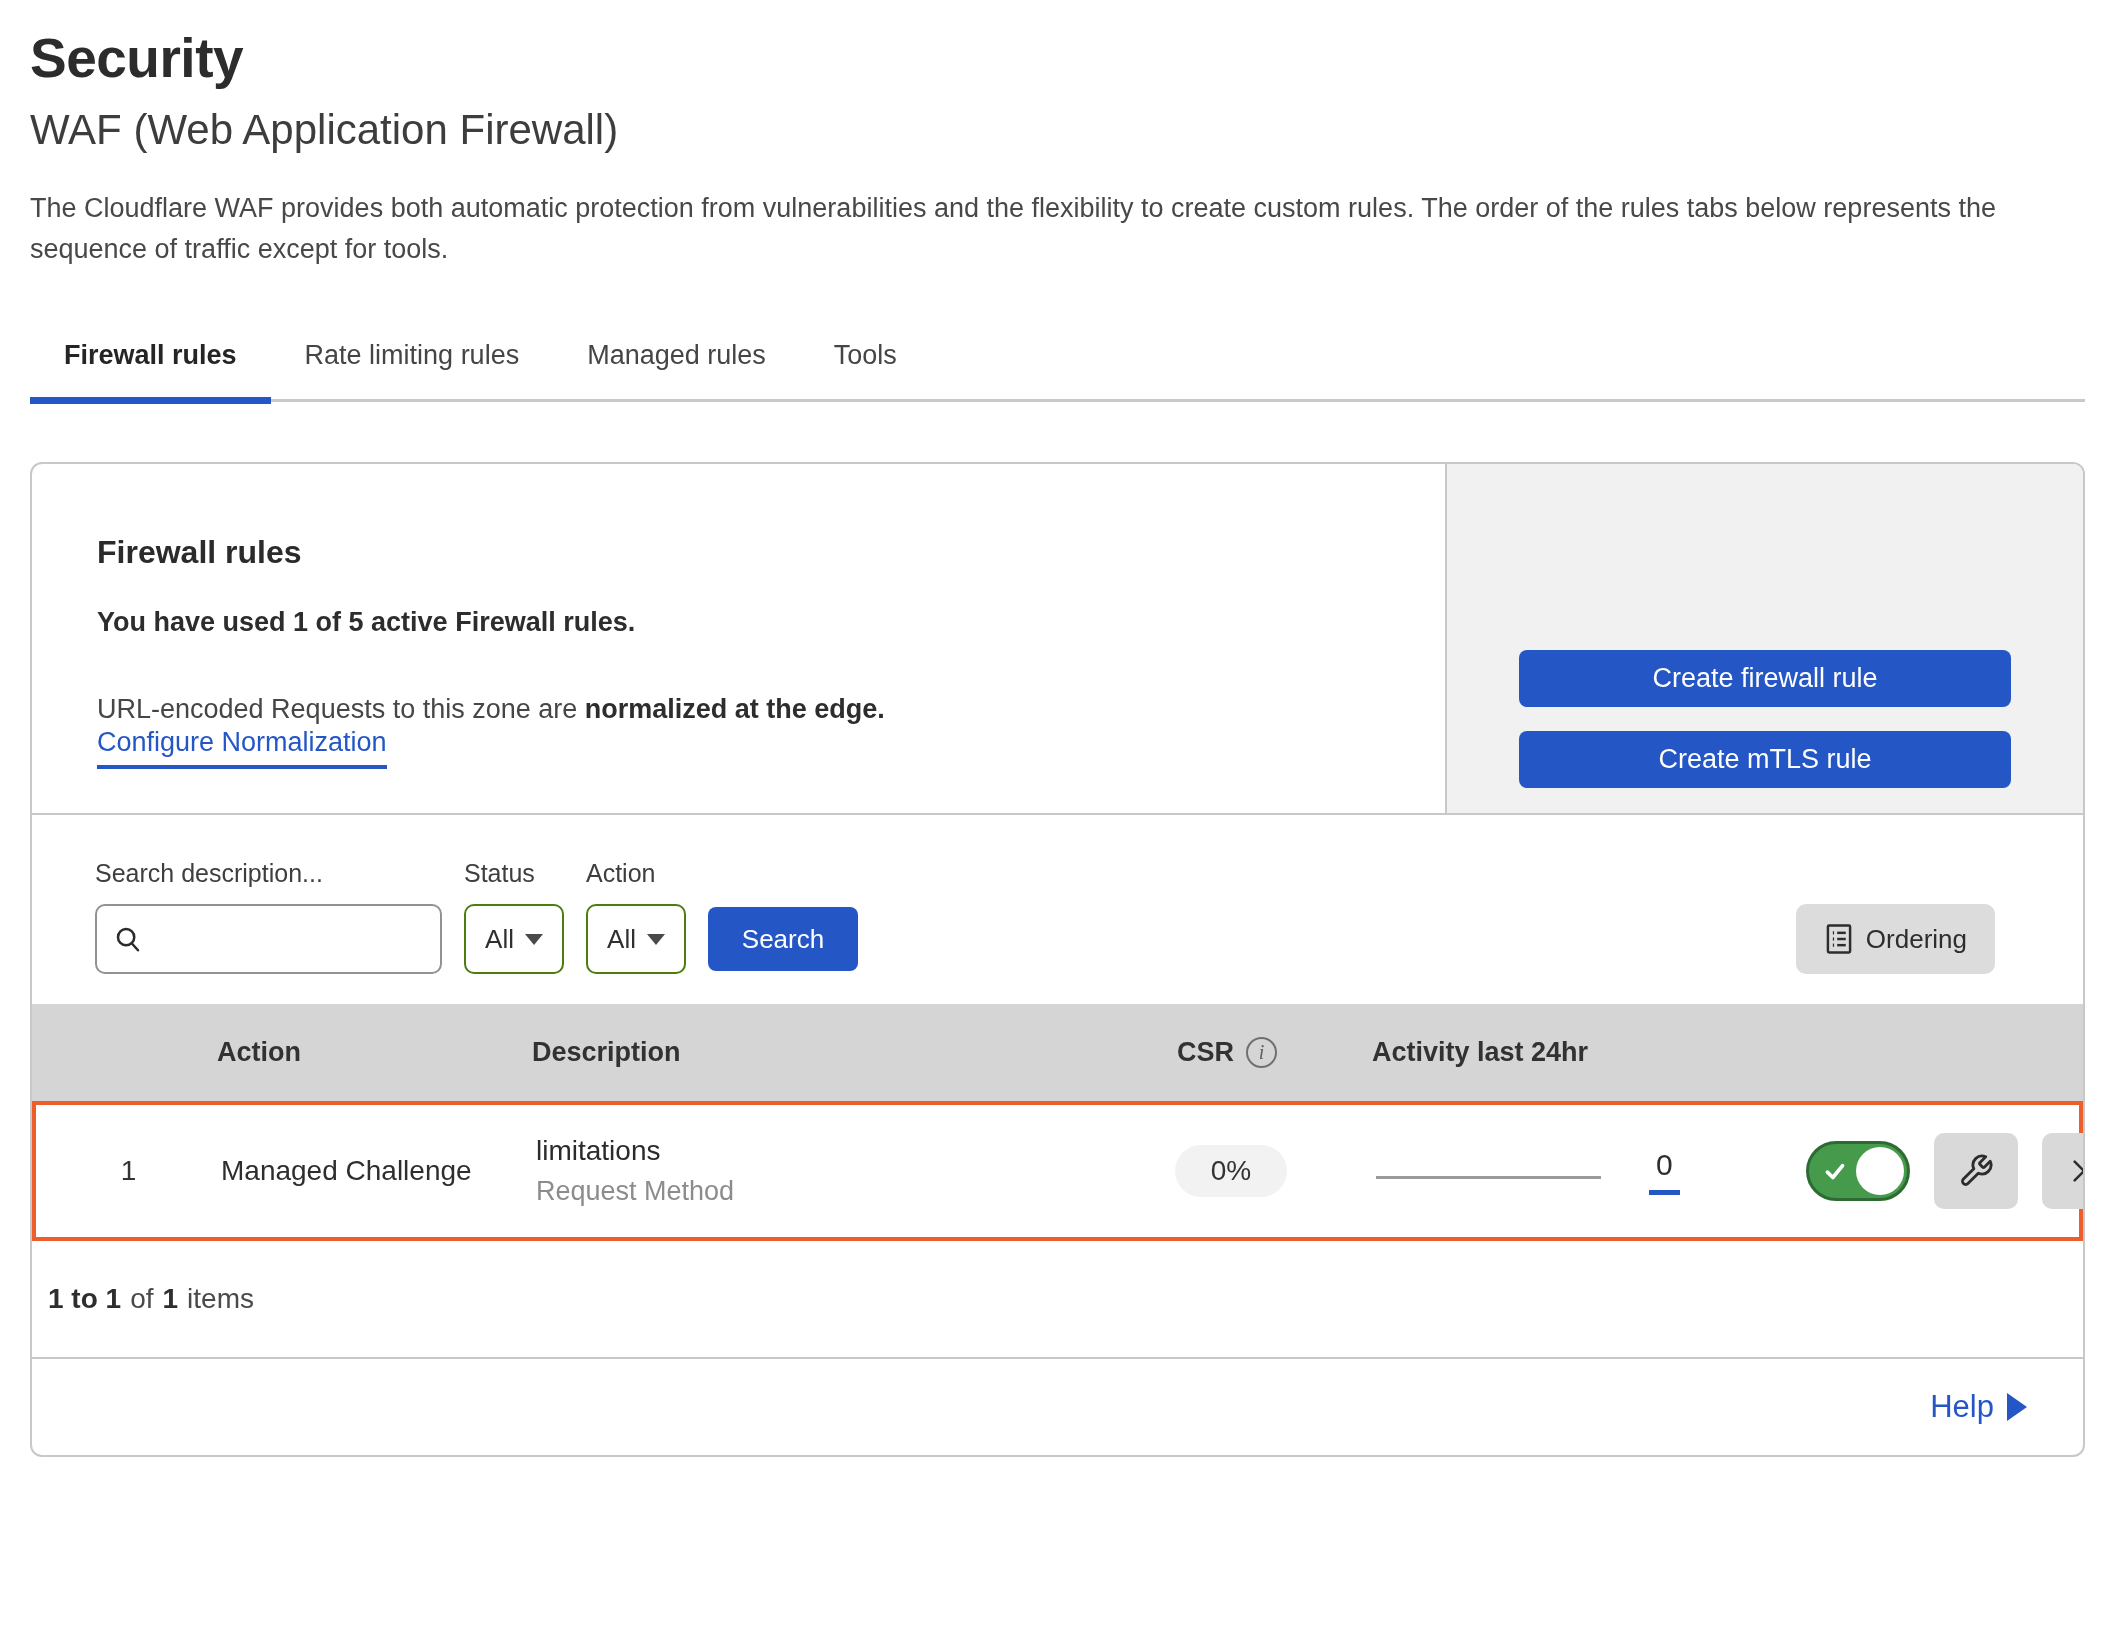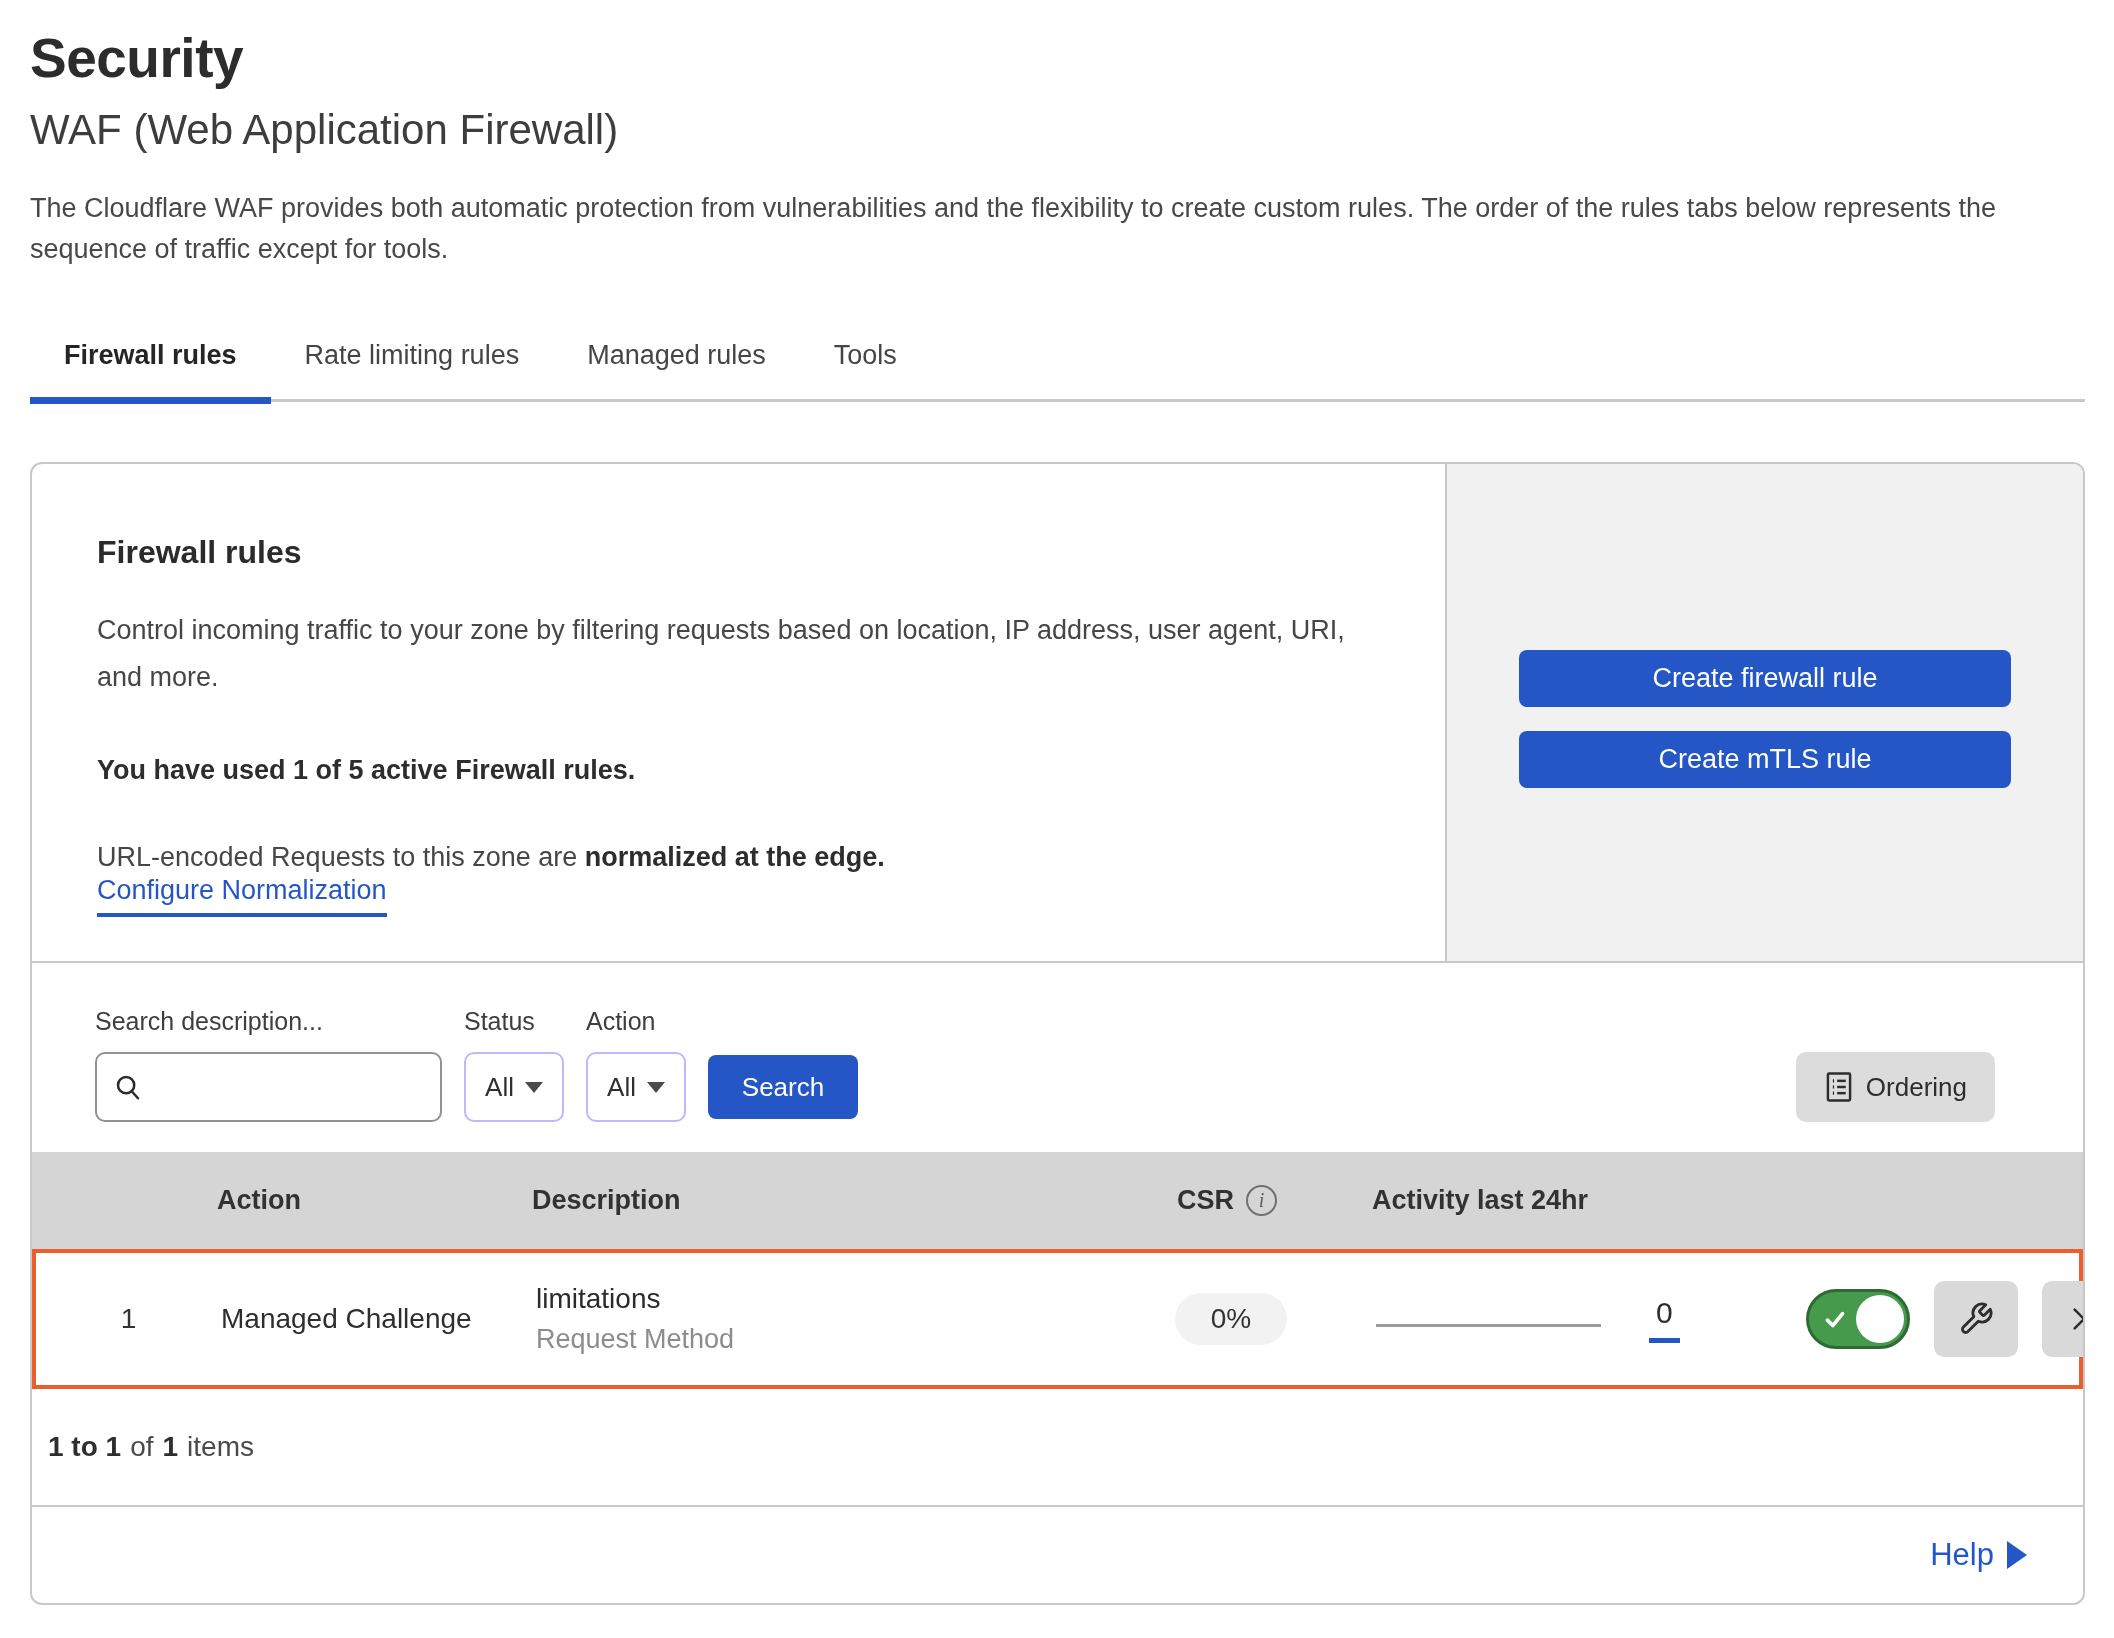--- a/index.html
+++ b/index.html
@@ -37,21 +37,21 @@
   .btn-primary{background:#2456c6;color:#fff;font-size:27px;height:57px;border:none;border-radius:8px;
     font-family:inherit;cursor:pointer;}
 
   
   .filter-bar{display:flex;align-items:flex-end;gap:22px;padding:44px 88px 30px 63px;border-top:2px solid #c8c8c8;}
   .filter-group{display:flex;flex-direction:column;gap:16px;}
   .filter-label{font-size:25px;color:#3e3e3e;}
   .search-box{width:347px;height:70px;box-sizing:border-box;border:2px solid #929292;border-radius:10px;
     display:flex;align-items:center;gap:10px;padding:0 16px;background:#fff;}
   .search-box input{border:none;outline:none;flex:1;font-size:26px;font-family:inherit;background:transparent;color:#303030;}
-  .dropdown{width:100px;height:70px;box-sizing:border-box;border:2px solid #c4b5fd;border-radius:10px;
+  .dropdown{width:100px;height:70px;box-sizing:border-box;border:2px solid #4d7c0f;border-radius:10px;
     display:flex;align-items:center;justify-content:center;gap:11px;font-size:26px;color:#303030;background:#fff;cursor:pointer;}
   .caret{width:0;height:0;border-left:9px solid transparent;border-right:9px solid transparent;border-top:11px solid #4a4a4a;}
   .search-btn{width:150px;height:64px;margin-bottom:3px;background:#2456c6;color:#fff;border:none;border-radius:8px;
     font-size:26px;font-family:inherit;cursor:pointer;}
   .ordering-btn{margin-left:auto;height:70px;background:#dcdcdc;border:none;border-radius:10px;
     display:flex;align-items:center;gap:12px;padding:0 28px;font-size:26px;color:#2d2d2d;font-family:inherit;cursor:pointer;}
 
   
   .grid-cols{display:grid;grid-template-columns:185px 315px 550px 290px 430px 1fr;align-items:center;}
   .table-head{height:97px;background:#d5d5d5;font-weight:bold;font-size:27px;color:#323232;}
@@ -99,21 +99,20 @@
     <div class="tab">Rate limiting rules</div>
     <div class="tab">Managed rules</div>
     <div class="tab">Tools</div>
   </nav>
 
   <section class="card">
 
     <div class="card-top">
       <div class="card-info">
         <h3>Firewall rules</h3>
-        <p class="info-desc">Control incoming traffic to your zone by filtering requests based on location, IP address, user agent, URI, and more.</p>
         <p class="usage-line">You have used 1 of 5 active Firewall rules.</p>
         <p class="norm-line"><span>URL-encoded Requests to this zone are </span><b>normalized at the edge.</b></p>
         <a class="config-link">Configure Normalization</a>
       </div>
       <div class="card-actions">
         <button class="btn-primary">Create firewall rule</button>
         <button class="btn-primary">Create mTLS rule</button>
       </div>
     </div>
 

